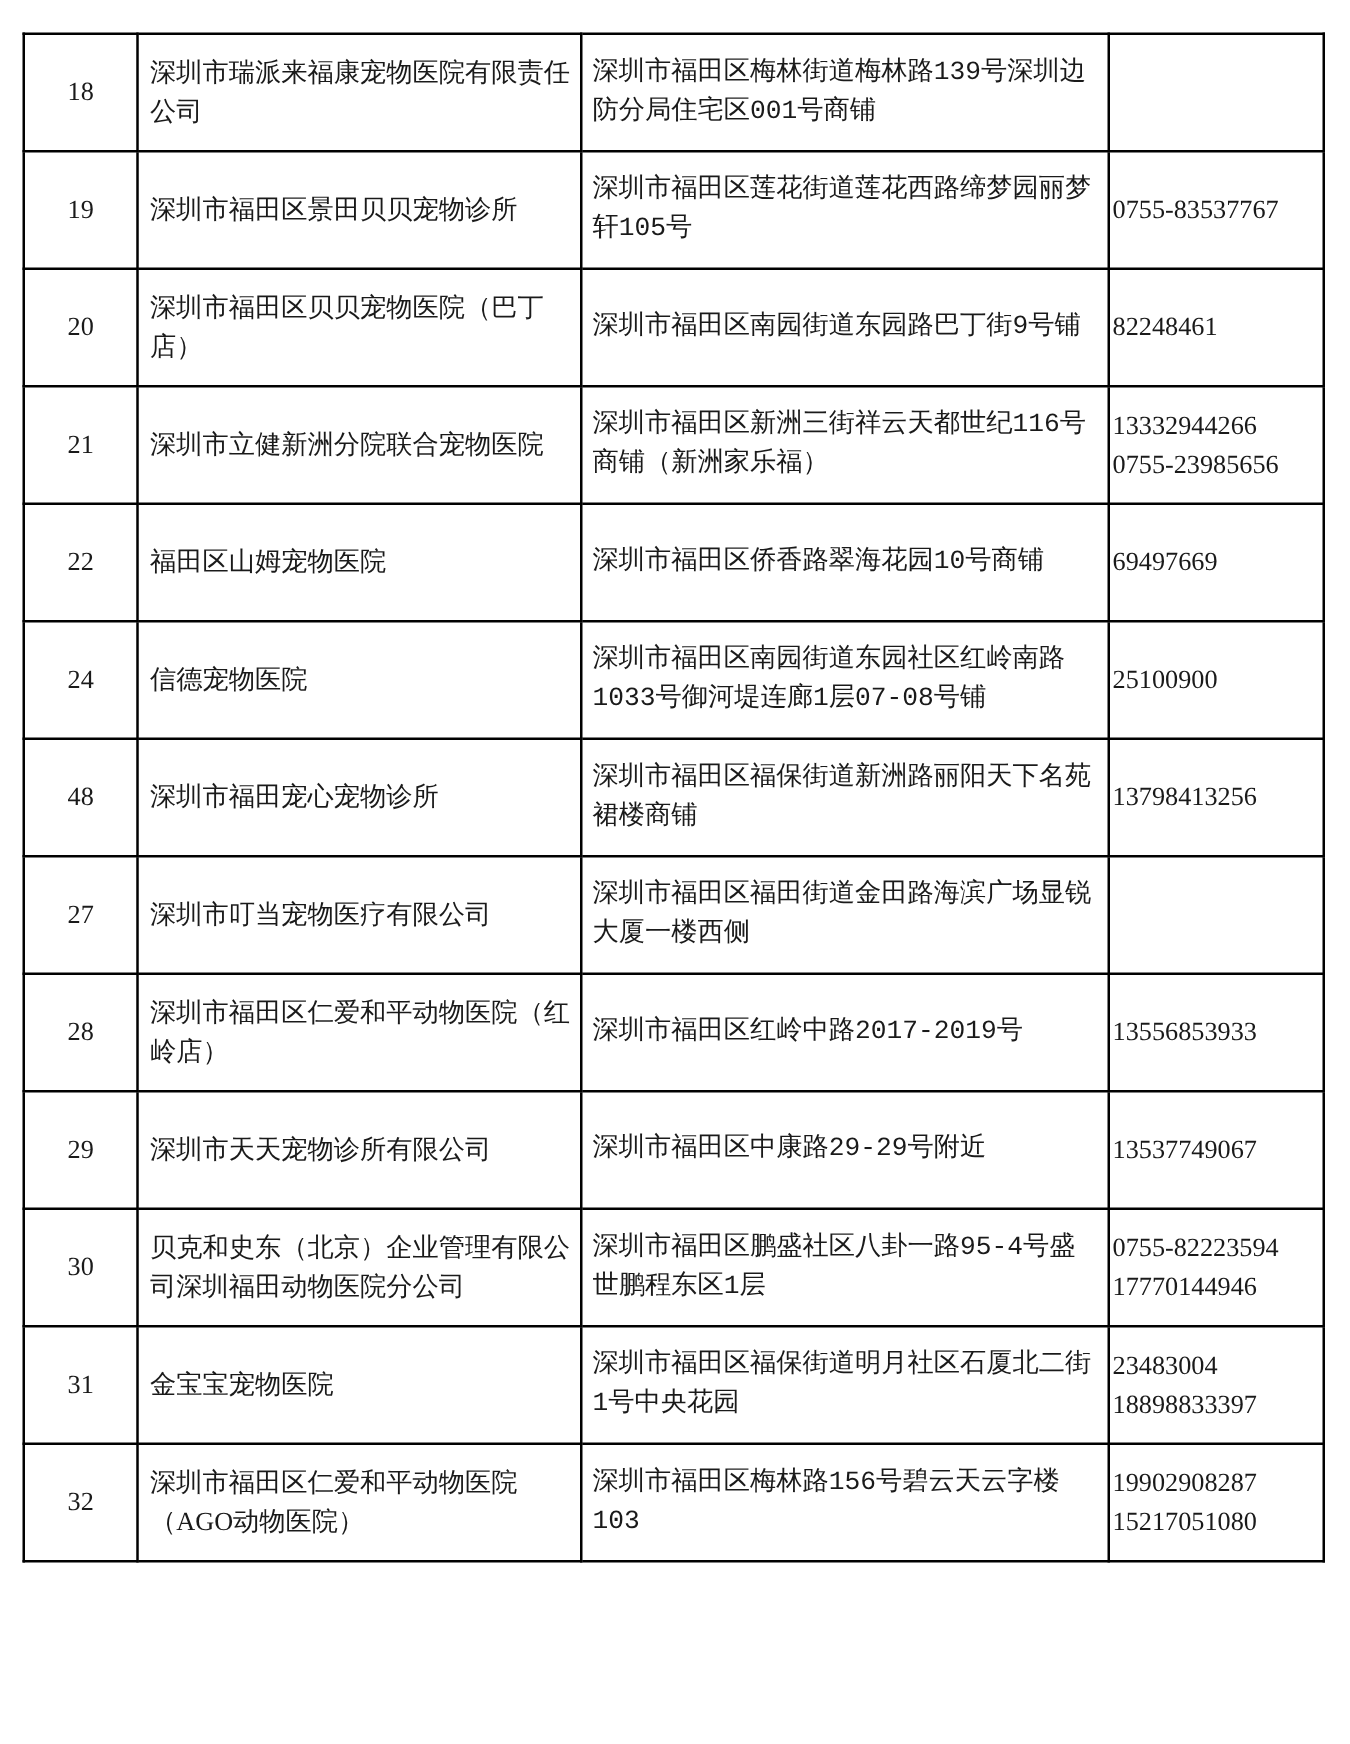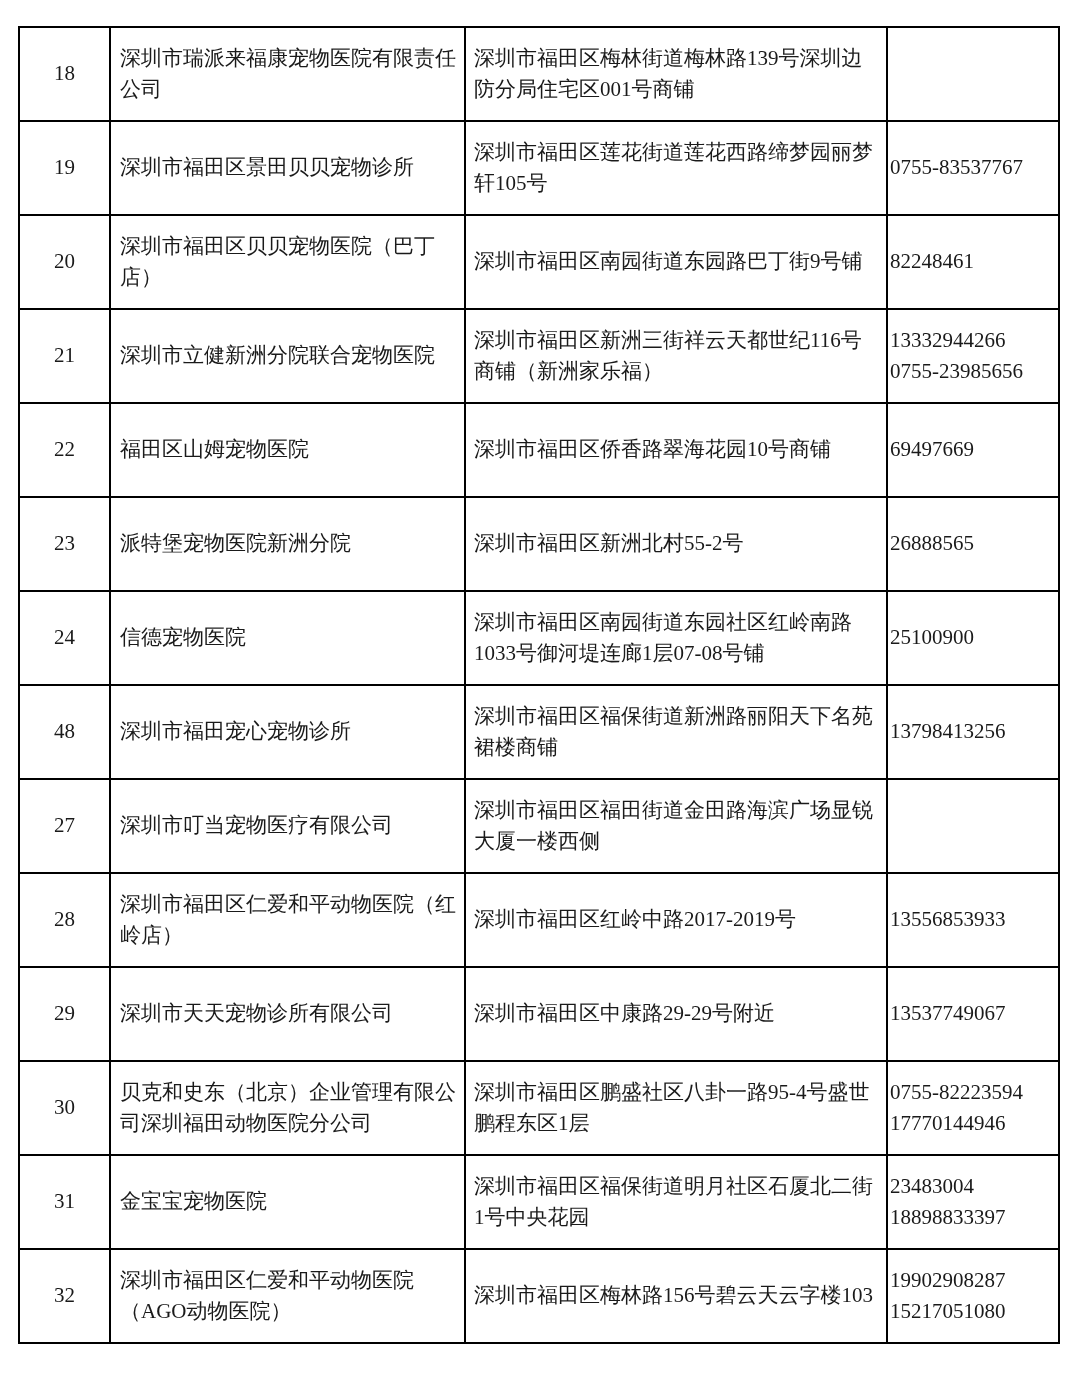--- a/index.html
+++ b/index.html
@@ -36,20 +36,21 @@
   }
   td.c-name {
     width: 355px;
     text-align: left;
     padding: 4px 8px 4px 9px;
   }
   td.c-addr {
     width: 422px;
     text-align: left;
     padding: 4px 6px 4px 8px;
+    font-family: Liberation Mono, monospace;
   }
   td.c-phone {
     width: 170px;
     text-align: left;
     white-space: pre-line;
     padding: 0 2px;
   }
 </style>
 </head>
 <body>
@@ -92,26 +93,20 @@
 0755-23985656</td>
   </tr>
 
   <tr>
     <td class="c-no">22</td>
     <td class="c-name">福田区山姆宠物医院</td>
     <td class="c-addr">深圳市福田区侨香路翠海花园10号商铺</td>
     <td class="c-phone">69497669</td>
   </tr>
 
-  <tr>
-    <td class="c-no">23</td>
-    <td class="c-name">派特堡宠物医院新洲分院</td>
-    <td class="c-addr">深圳市福田区新洲北村55-2号</td>
-    <td class="c-phone">26888565</td>
-  </tr>
 
   <tr>
     <td class="c-no">24</td>
     <td class="c-name">信德宠物医院</td>
     <td class="c-addr">深圳市福田区南园街道东园社区红岭南路1033号御河堤连廊1层07-08号铺</td>
     <td class="c-phone">25100900</td>
   </tr>
 
 
   <tr>

